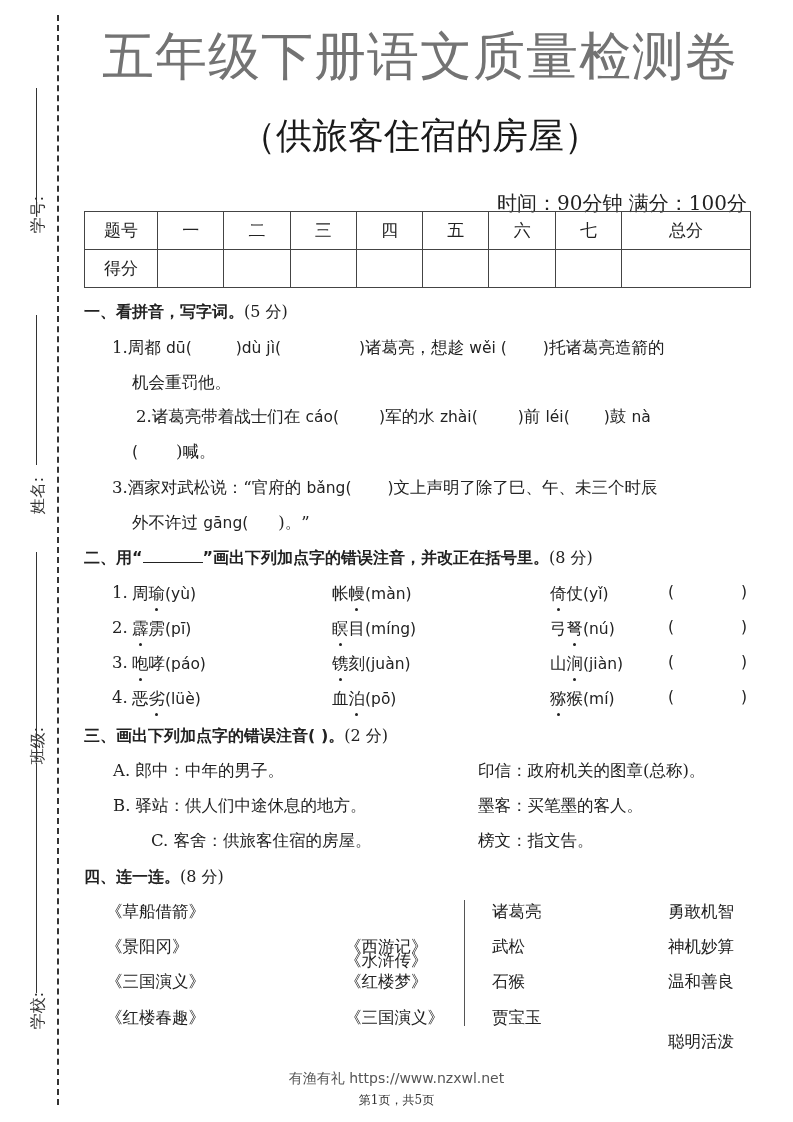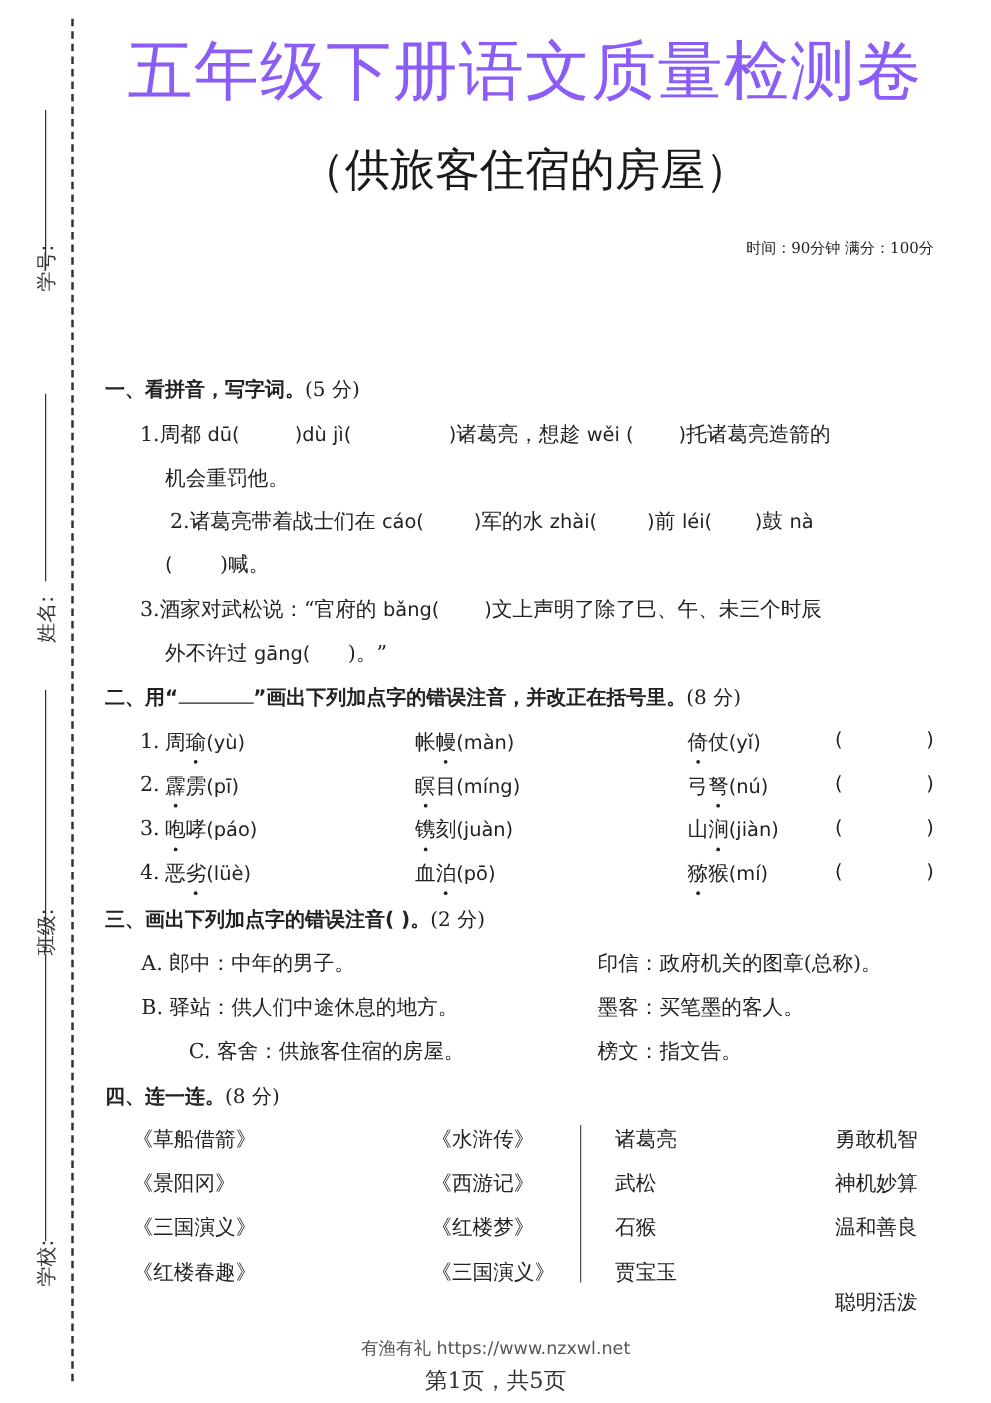--- a/index.html
+++ b/index.html
@@ -3,41 +3,41 @@
 <meta charset="utf-8">
 <style>
   html, body { margin: 0; padding: 0; background: #ffffff; }
   body { width: 793px; height: 1122px; position: relative; overflow: hidden; color: #222; font-family: "DejaVu Serif", serif; }
   .abs { position: absolute; }
   
   .dash-line { position: absolute; left: 57px; top: 15px; height: 1090px; width: 0; border-left: 2px dashed #333; }
   .margin-line { position: absolute; left: 36px; width: 0; border-left: 1.5px solid #333; }
   .margin-label { position: absolute; left: 18px; width: 40px; font-size: 16px; transform: rotate(-90deg); transform-origin: center center; text-align: center; white-space: nowrap; font-family: "DejaVu Sans", sans-serif; color: #333; }
 
-  .title { position: absolute; left: 80px; width: 680px; top: 22px; text-align: center; font-size: 52px; letter-spacing: 1px; font-family: "DejaVu Serif", serif; color: #8b5cf6; }
+  .title { position: absolute; left: 80px; width: 680px; top: 22px; text-align: center; font-size: 52px; letter-spacing: 1px; font-family: "DejaVu Serif", serif; color: #737373; }
   .subtitle { position: absolute; left: 80px; width: 680px; top: 112px; text-align: center; font-size: 36px; font-family: "DejaVu Serif", serif; color: #1a1a1a; }
-  .time-info { position: absolute; right: 46px; top: 190px; font-size: 12px; font-family: "DejaVu Serif", serif; }
+  .time-info { position: absolute; right: 46px; top: 190px; font-size: 20px; font-family: "DejaVu Serif", serif; }
 
   table.score { position: absolute; left: 84px; top: 211px; width: 667px; border-collapse: collapse; font-size: 17px; }
   table.score td { border: 1.3px solid #444; height: 37px; text-align: center; font-family: "DejaVu Serif", serif; padding: 0; }
   table.score td.first { width: 72px; }
 
   .sec-h { position: absolute; left: 84px; font-size: 16px; font-weight: bold; font-family: "DejaVu Sans", sans-serif; white-space: nowrap; }
   .sec-h .pts { font-weight: normal; font-family: "DejaVu Serif", serif; }
   .line { position: absolute; font-size: 16.5px; white-space: nowrap; font-family: "DejaVu Serif", serif; }
   .py { font-family: "DejaVu Sans", sans-serif; font-size: 15.5px; }
   .blank { display: inline-block; }
   .dot { position: relative; display: inline-block; }
   .dot::after { content: ""; position: absolute; left: 50%; bottom: -6px; width: 3px; height: 3px; margin-left: -1.5px; background: #222; border-radius: 50%; }
   .uline { display: inline-block; width: 60px; border-bottom: 1.5px solid #222; height: 14px; vertical-align: baseline; }
 
   .vdiv { position: absolute; left: 464px; top: 900px; height: 126px; width: 0; border-left: 1.3px solid #555; }
 
   .footer1 { position: absolute; left: 0; width: 793px; top: 1070px; text-align: center; font-size: 14px; color: #555; font-family: "DejaVu Sans", sans-serif; }
-  .footer2 { position: absolute; left: 0; width: 793px; top: 1092px; text-align: center; font-size: 18px; color: #333; font-family: "DejaVu Serif", serif; }
+  .footer2 { position: absolute; left: 0; width: 793px; top: 1092px; text-align: center; font-size: 12px; color: #333; font-family: "DejaVu Serif", serif; }
 </style>
 </head>
 <body>
 
 <div class="dash-line"></div>
 
 <div class="margin-line" style="top:88px;height:128px;"></div>
 <div class="margin-label" style="top:204px;">学号:</div>
 
 <div class="margin-line" style="top:315px;height:150px;"></div>
@@ -48,20 +48,42 @@
 
 <div class="margin-line" style="top:763px;height:230px;"></div>
 <div class="margin-label" style="top:1000px;">学校:</div>
 
 <div class="title">五年级下册语文质量检测卷</div>
 <div class="subtitle">（供旅客住宿的房屋）</div>
 <div class="time-info">时间：90分钟  满分：100分</div>
 
 <table class="score">
   <tbody>
+      <tr>
+    <td class="first">题号</td>
+    <td>一</td>
+    <td>二</td>
+    <td>三</td>
+    <td>四</td>
+    <td>五</td>
+    <td>六</td>
+    <td>七</td>
+    <td>总分</td>
+  </tr>
+  <tr>
+    <td class="first">得分</td>
+    <td></td>
+    <td></td>
+    <td></td>
+    <td></td>
+    <td></td>
+    <td></td>
+    <td></td>
+    <td></td>
+  </tr>
 </tbody>
   </table>
 
 <div class="sec-h" style="top:302px;">
   <span>一、看拼音，写字词。</span><span class="pts">(5 分)</span>
 </div>
 
 <div class="line" style="left:112px;top:337px;">
   <span>1.</span><span>周都</span>
   <span class="py">dū(</span><span class="blank" style="width:44px"></span><span class="py">)</span><span class="py">dù jì(</span><span class="blank" style="width:78px"></span><span class="py">)</span><span>诸葛亮，想趁</span>
@@ -136,21 +158,21 @@
 
 <div class="sec-h" style="top:867px;">
   <span>四、连一连。</span><span class="pts">(8 分)</span>
 </div>
 
 <div class="line" style="left:106px;top:901px;">《草船借箭》</div>
 <div class="line" style="left:106px;top:936px;">《景阳冈》</div>
 <div class="line" style="left:106px;top:971px;">《三国演义》</div>
 <div class="line" style="left:106px;top:1007px;">《红楼春趣》</div>
 
-<div class="line" style="left:345px;top:901px;">《水浒传》</div>
+<div class="line" style="left:345px;top:950px;">《水浒传》</div>
 <div class="line" style="left:345px;top:936px;">《西游记》</div>
 <div class="line" style="left:345px;top:971px;">《红楼梦》</div>
 <div class="line" style="left:345px;top:1007px;">《三国演义》</div>
 
 <div class="vdiv"></div>
 
 <div class="line" style="left:492px;top:901px;">诸葛亮</div>
 <div class="line" style="left:492px;top:936px;">武松</div>
 <div class="line" style="left:492px;top:971px;">石猴</div>
 <div class="line" style="left:492px;top:1007px;">贾宝玉</div>

